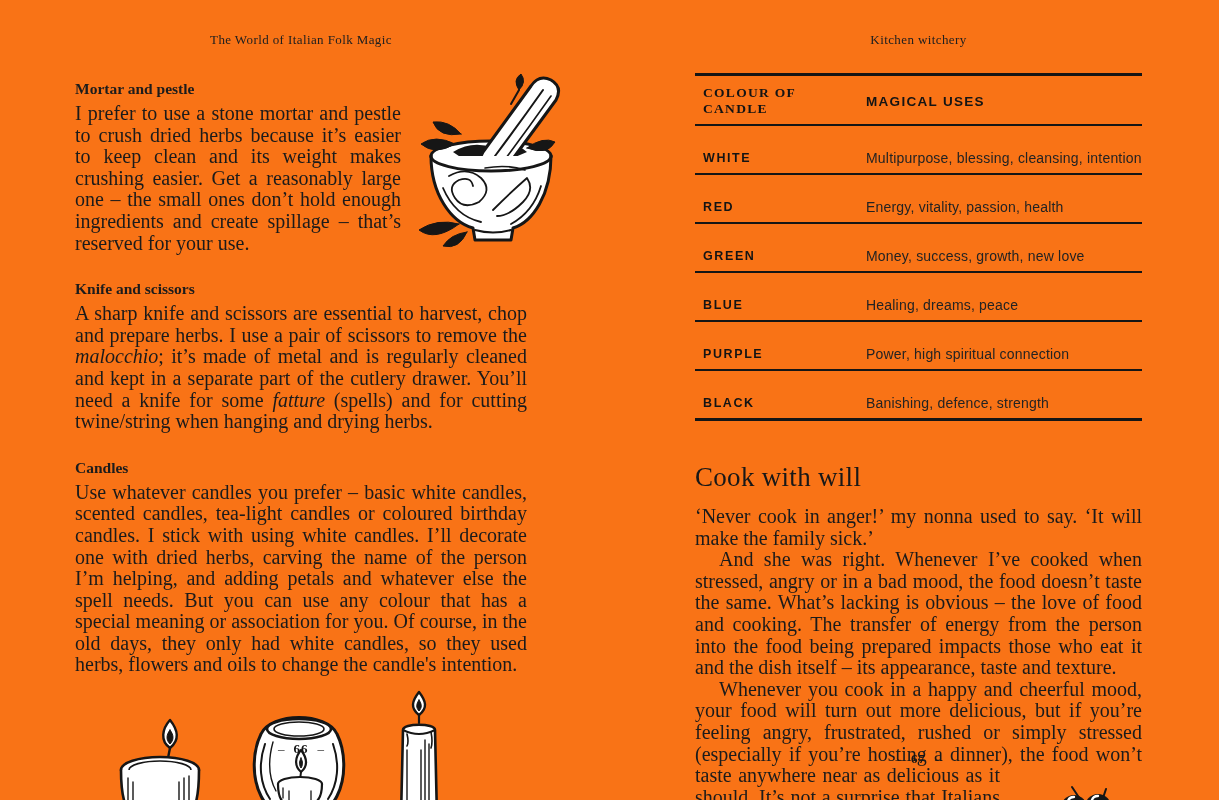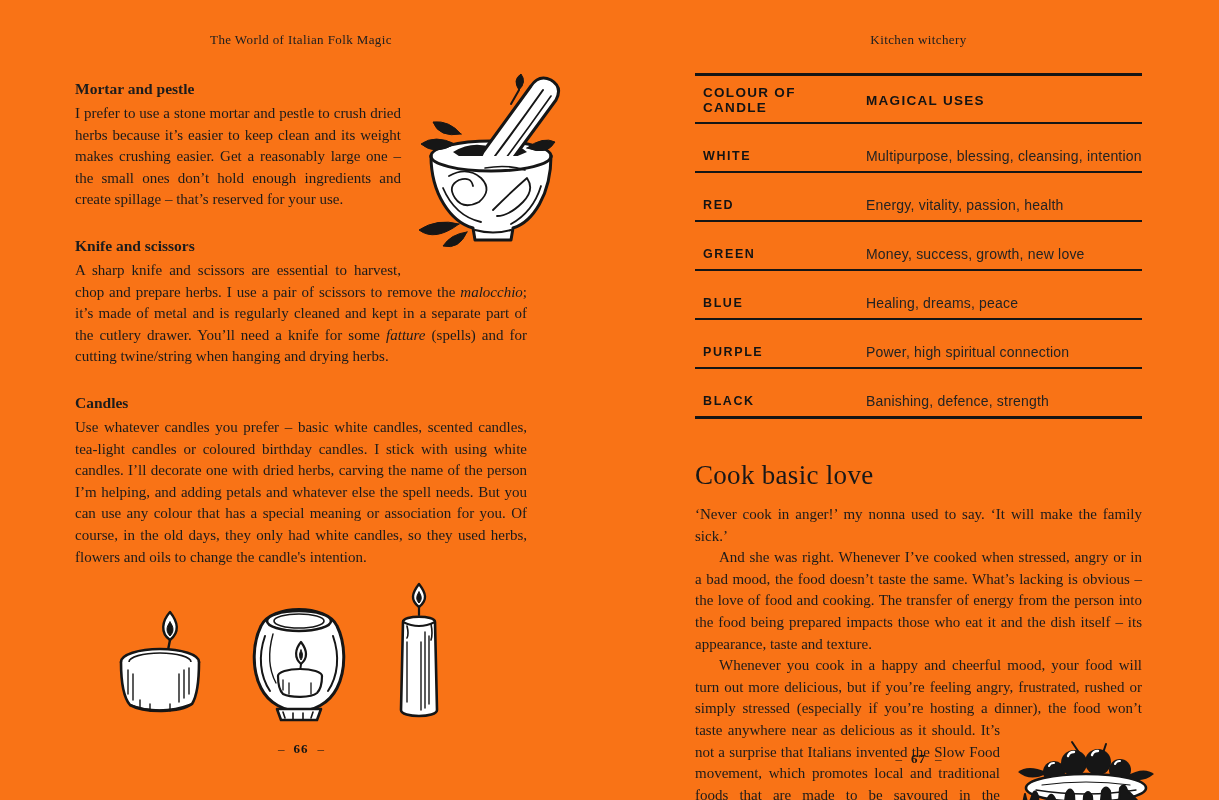--- a/index.html
+++ b/index.html
@@ -19,21 +19,21 @@
   }
   .rh-left  { left: 75px;  width: 452px; }
   .rh-right { left: 695px; width: 447px; }
 
   .col-left  { position: absolute; left: 75px;  top: 76px; width: 452px; }
   .col-right { position: absolute; left: 695px; top: 73px; width: 447px; }
 
   .sec-head { font-size: 15.5px; font-weight: 700; margin: 26px 0 5px 0; }
   .sec-head.first { margin-top: 4px; }
   .body-text {
-    font-size: 15px; line-height: 21.6px;
+    font-size: 20px; line-height: 21.6px;
     text-align: justify; margin: 0; color: #1b1b1b;
   }
   .body-text i { font-style: italic; }
 
   .mortar-float {
     float: right;
     width: 160px; height: 196px;
     margin: -16px -48px 4px 14px;
   }
   .candles-row {
@@ -56,21 +56,21 @@
     border-top: 3px solid #151515;
     border-bottom: 3px solid #151515;
     font-family: "Liberation Sans", "DejaVu Sans", sans-serif;
   }
   table.candle-table tr { border-bottom: 2px solid #151515; }
   table.candle-table thead tr { border-bottom: 2.5px solid #151515; }
   table.candle-table th {
     text-align: left; font-size: 13.5px; font-weight: 700;
     letter-spacing: 1.3px; padding: 9px 0 7px 8px; color: #141414;
   }
-  table.candle-table th:first-child { width: 163px; }
+  table.candle-table th:first-child { width: 163px; font-family: Liberation Serif, serif; }
   table.candle-table td { padding: 24px 0 7px 8px; }
   td.cell-colour { font-size: 12.5px; font-weight: 700; letter-spacing: 1.6px; color: #141414; }
   td.cell-uses   { font-size: 14px; letter-spacing: 0.2px; color: #232323; }
 
   .chapter-head {
     font-size: 27px; font-weight: 400;
     letter-spacing: 0.3px; margin: 41px 0 13px 0; color: #181818;
   }
   .rp-para { margin: 0; }
   .indent { text-indent: 24px; }
@@ -228,21 +228,21 @@
           <td class="cell-colour">PURPLE</td>
           <td class="cell-uses">Power, high spiritual connection</td>
         </tr>
         <tr>
           <td class="cell-colour">BLACK</td>
           <td class="cell-uses">Banishing, defence, strength</td>
         </tr>
       </tbody>
     </table>
 
-    <h2 class="chapter-head">Cook basic love</h2>
+    <h2 class="chapter-head">Cook with will</h2>
 
     <p class="body-text rp-para">‘Never cook in anger!’ my nonna used to say. ‘It will make the family sick.’</p>
     <p class="body-text rp-para indent">And she was right. Whenever I’ve cooked when stressed, angry or in a bad mood, the food doesn’t taste the same. What’s lacking is obvious – the love of food and cooking. The transfer of energy from the person into the food being prepared impacts those who eat it and the dish itself – its appearance, taste and texture.</p>
     <p class="body-text rp-para indent"><span>Whenever you cook in a happy and cheerful mood, your food will turn out more delicious, but if you’re feeling angry, frustrated, rushed or simply stressed (especially if you’re hosting a dinner), the food </span><span class="cake-float">
           <svg width="152" height="158" viewBox="0 0 152 158">
         <g stroke-linecap="round" stroke-linejoin="round">
 
           <path d="M36,34 Q18,26 8,34 Q20,44 36,36 Z" fill="#161616"></path>
           <path d="M116,38 Q134,28 144,36 Q132,46 116,40 Z" fill="#161616"></path>
           <path d="M70,16 L62,4 M92,18 L96,6" stroke="#161616" stroke-width="2" fill="none"></path>

